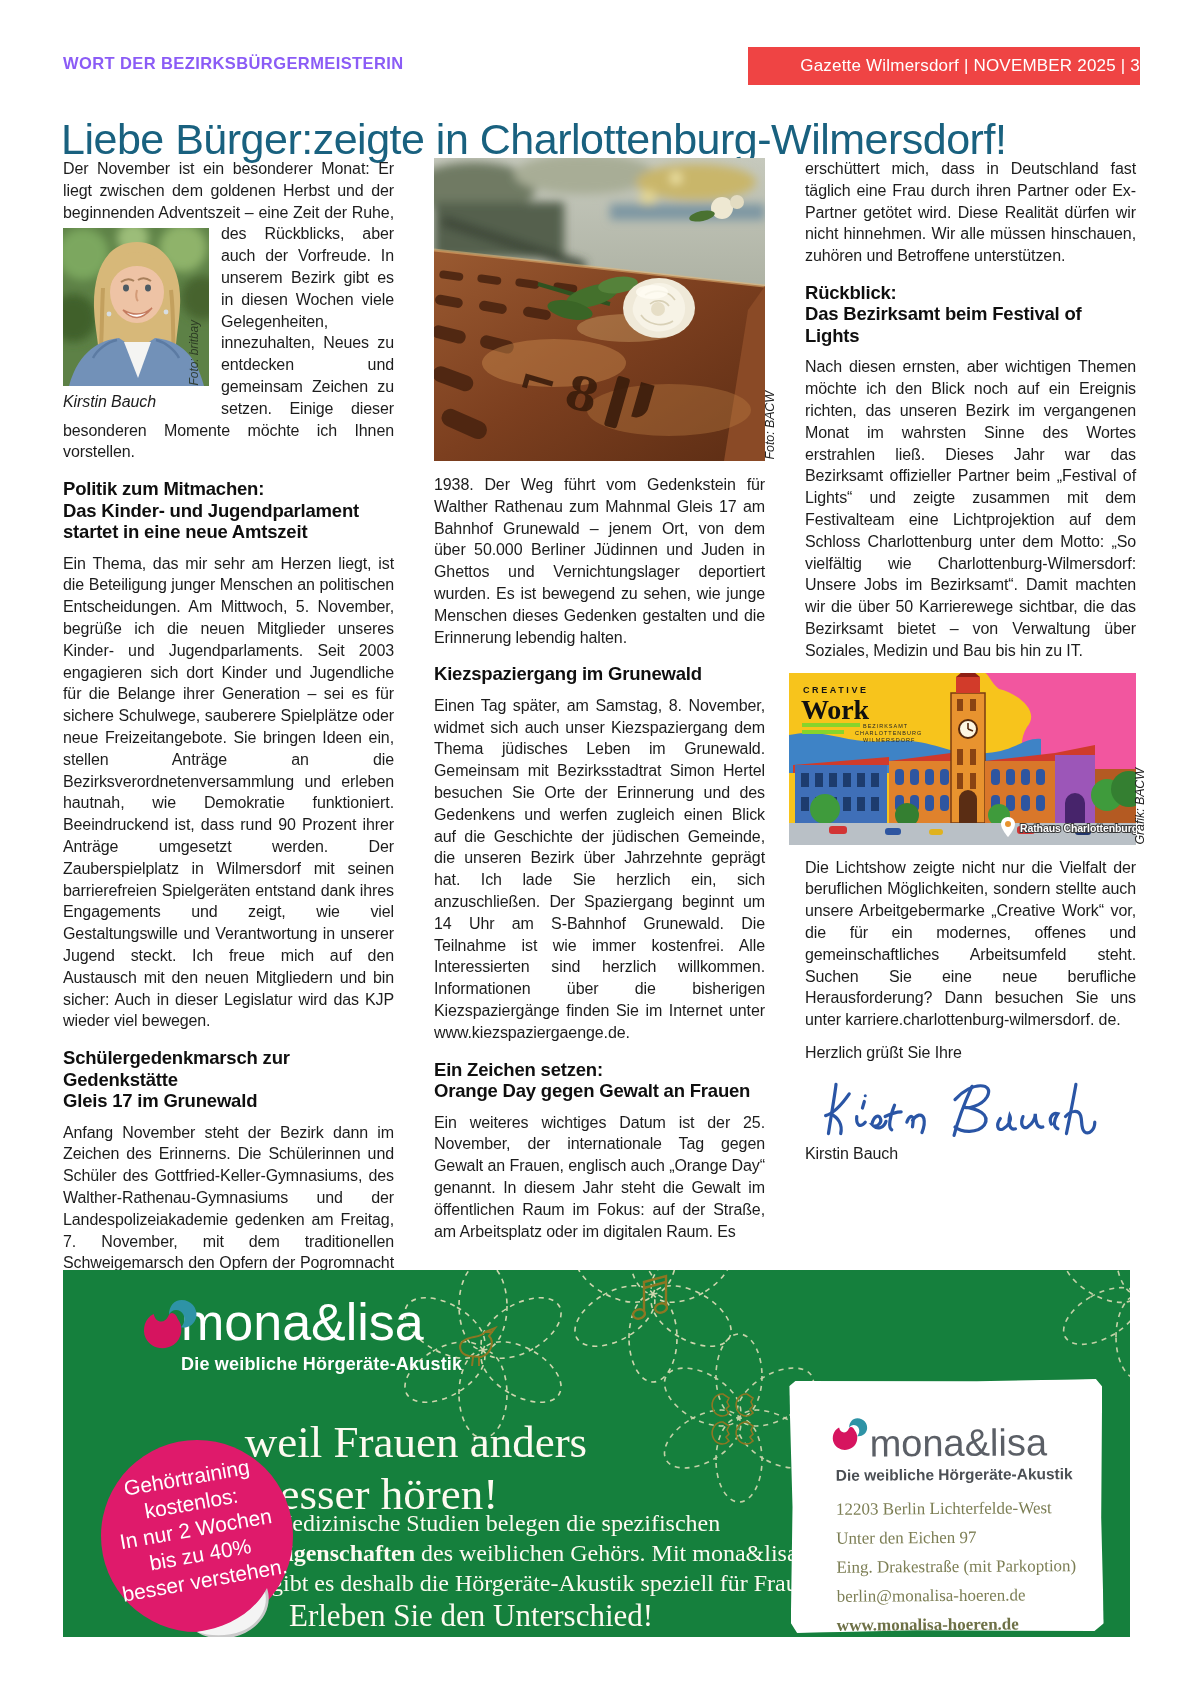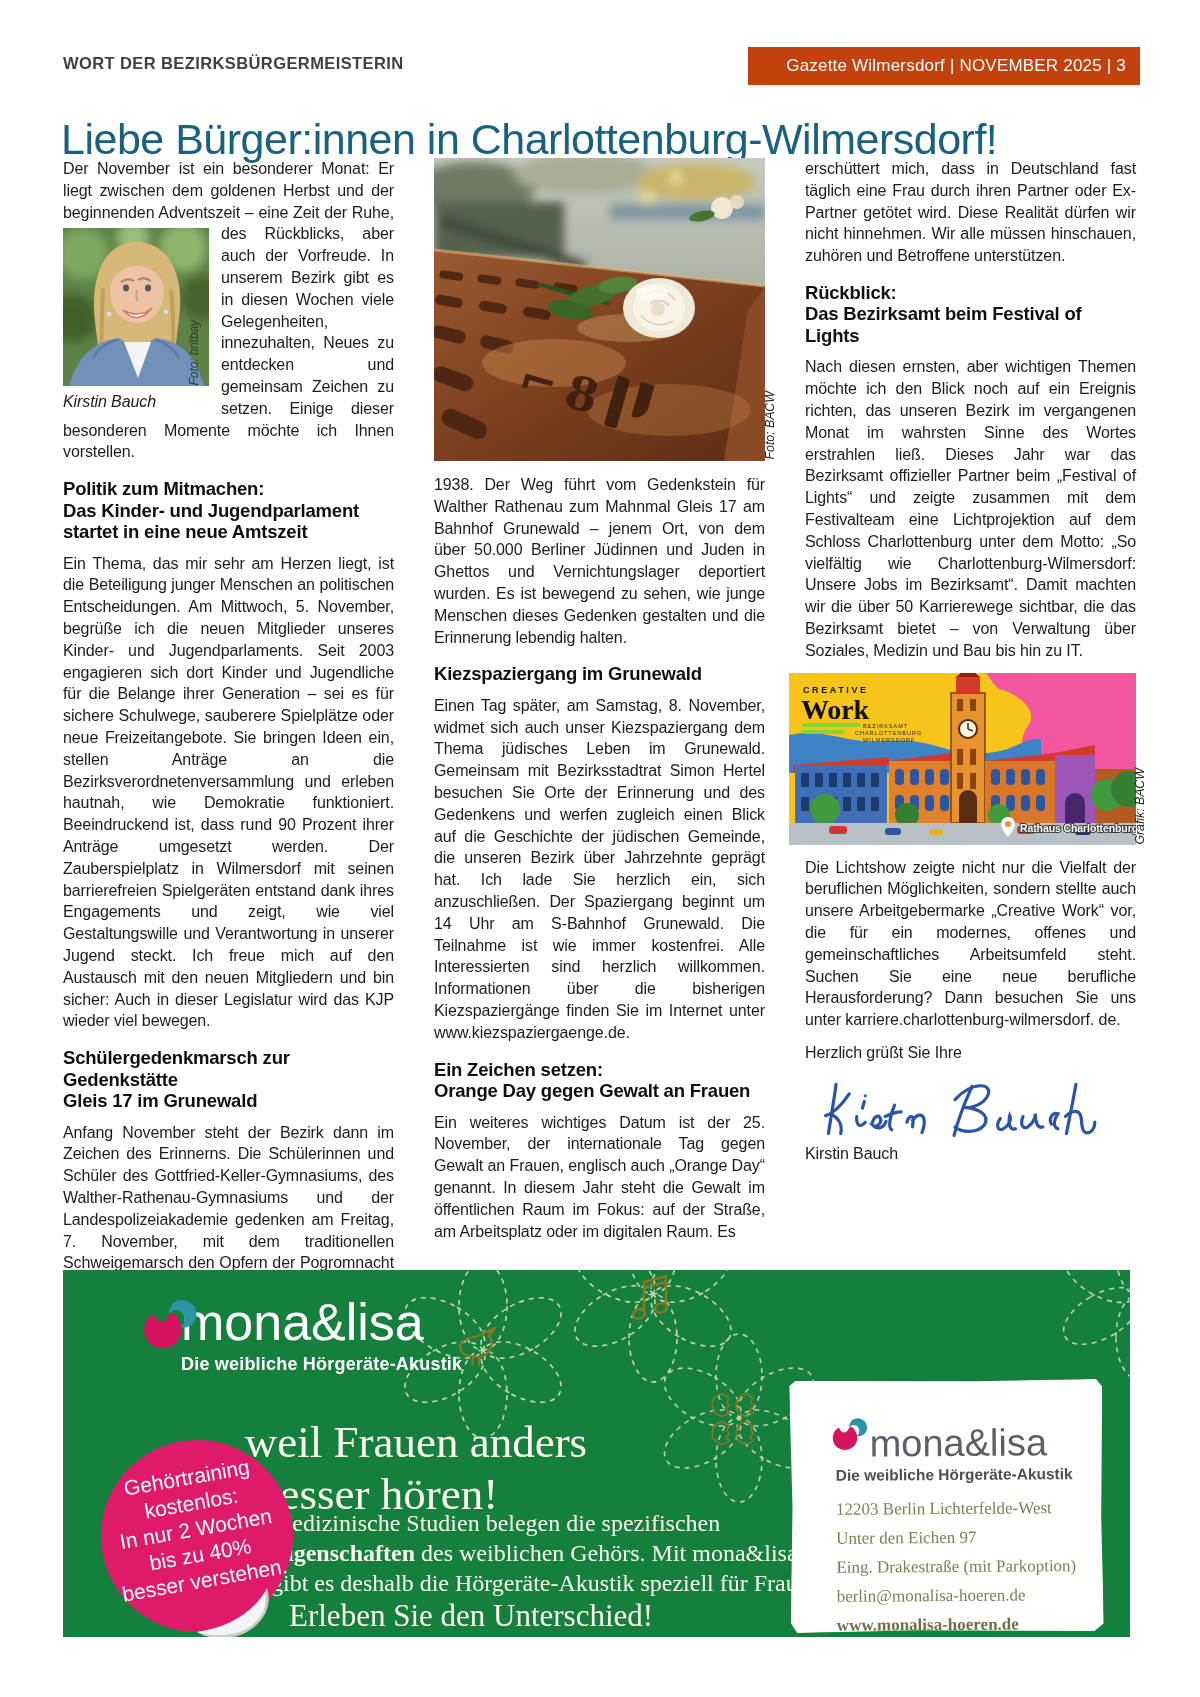--- a/index.html
+++ b/index.html
@@ -1,21 +1,21 @@
 <!DOCTYPE html>
 <html lang="de"><head>
 <meta charset="utf-8">
 <style>
   html,body{margin:0;padding:0;background:#ffffff;}
   body{width:1200px;height:1697px;position:relative;font-family:"Liberation Sans",sans-serif;color:#1c1c1c;overflow:hidden;}
 
   
-  .kicker{position:absolute;left:63px;top:54px;font-size:16.5px;font-weight:bold;letter-spacing:.4px;color:#404040;}
-  .issue-box{position:absolute;left:748px;top:47px;width:392px;height:38px;background:#c2410c;color:#fff;
-             display:flex;align-items:center;justify-content:flex-end;padding-right:14px;box-sizing:border-box;
+  .kicker{position:absolute;left:63px;top:54px;font-size:16.5px;font-weight:bold;letter-spacing:.4px;color:#8b5cf6;}
+  .issue-box{position:absolute;left:748px;top:47px;width:392px;height:38px;background:#ef4444;color:#fff;
+             display:flex;align-items:center;justify-content:flex-end;box-sizing:border-box;
              font-size:17px;letter-spacing:.2px;}
   .page-title{position:absolute;left:61px;top:86px;font-size:43px;letter-spacing:-.5px;color:#19617f;font-weight:400;}
 
   
   .article{position:absolute;left:63px;top:158px;width:1074px;display:flex;gap:40px;}
   .col{width:331px;font-size:16px;line-height:21.8px;letter-spacing:-.1px;text-align:justify;}
   .col p{margin:0 0 11px;}
   .h-col{font-weight:bold;font-size:18.5px;line-height:21.5px;white-space:pre-line;margin:15px 0 10px;
          letter-spacing:-.2px;color:#0f0f0f;text-align:left;}
   .vert-credit{writing-mode:vertical-rl;transform:rotate(180deg);font-size:12.5px;font-style:italic;color:#222;}
@@ -69,21 +69,21 @@
   .card-brand{font-size:38px;color:#5b5f66;line-height:1;margin-left:34px;}
   .card-tag{font-size:15.5px;font-weight:bold;color:#4b4f54;margin-top:4px;}
   .card-address{margin-top:10px;font-family:"Liberation Serif",serif;font-size:17px;line-height:29px;color:#7c7e54;}
   .card-address .bold{font-weight:bold;color:#6e7046;}
 </style>
 </head>
 <body>
 
 <div class="kicker">WORT DER BEZIRKSBÜRGERMEISTERIN</div>
 <div class="issue-box">Gazette Wilmersdorf | NOVEMBER 2025 | 3</div>
-<h1 class="page-title">Liebe Bürger:innen in Charlottenburg-Wilmersdorf!</h1>
+<h1 class="page-title">Liebe Bürger:zeigte in Charlottenburg-Wilmersdorf!</h1>
 
 <div class="article">
 
   <div class="col">
     <p>
       <span>Der November ist ein besonderer Monat: Er liegt zwischen dem goldenen Herbst und der beginnenden Adventszeit – eine Zeit </span><span class="portrait-fig">
           <svg viewBox="0 0 146 158" xmlns="http://www.w3.org/2000/svg">
           <defs>
               <filter id="pb">
                 <feGaussianBlur stdDeviation="5"></feGaussianBlur>

